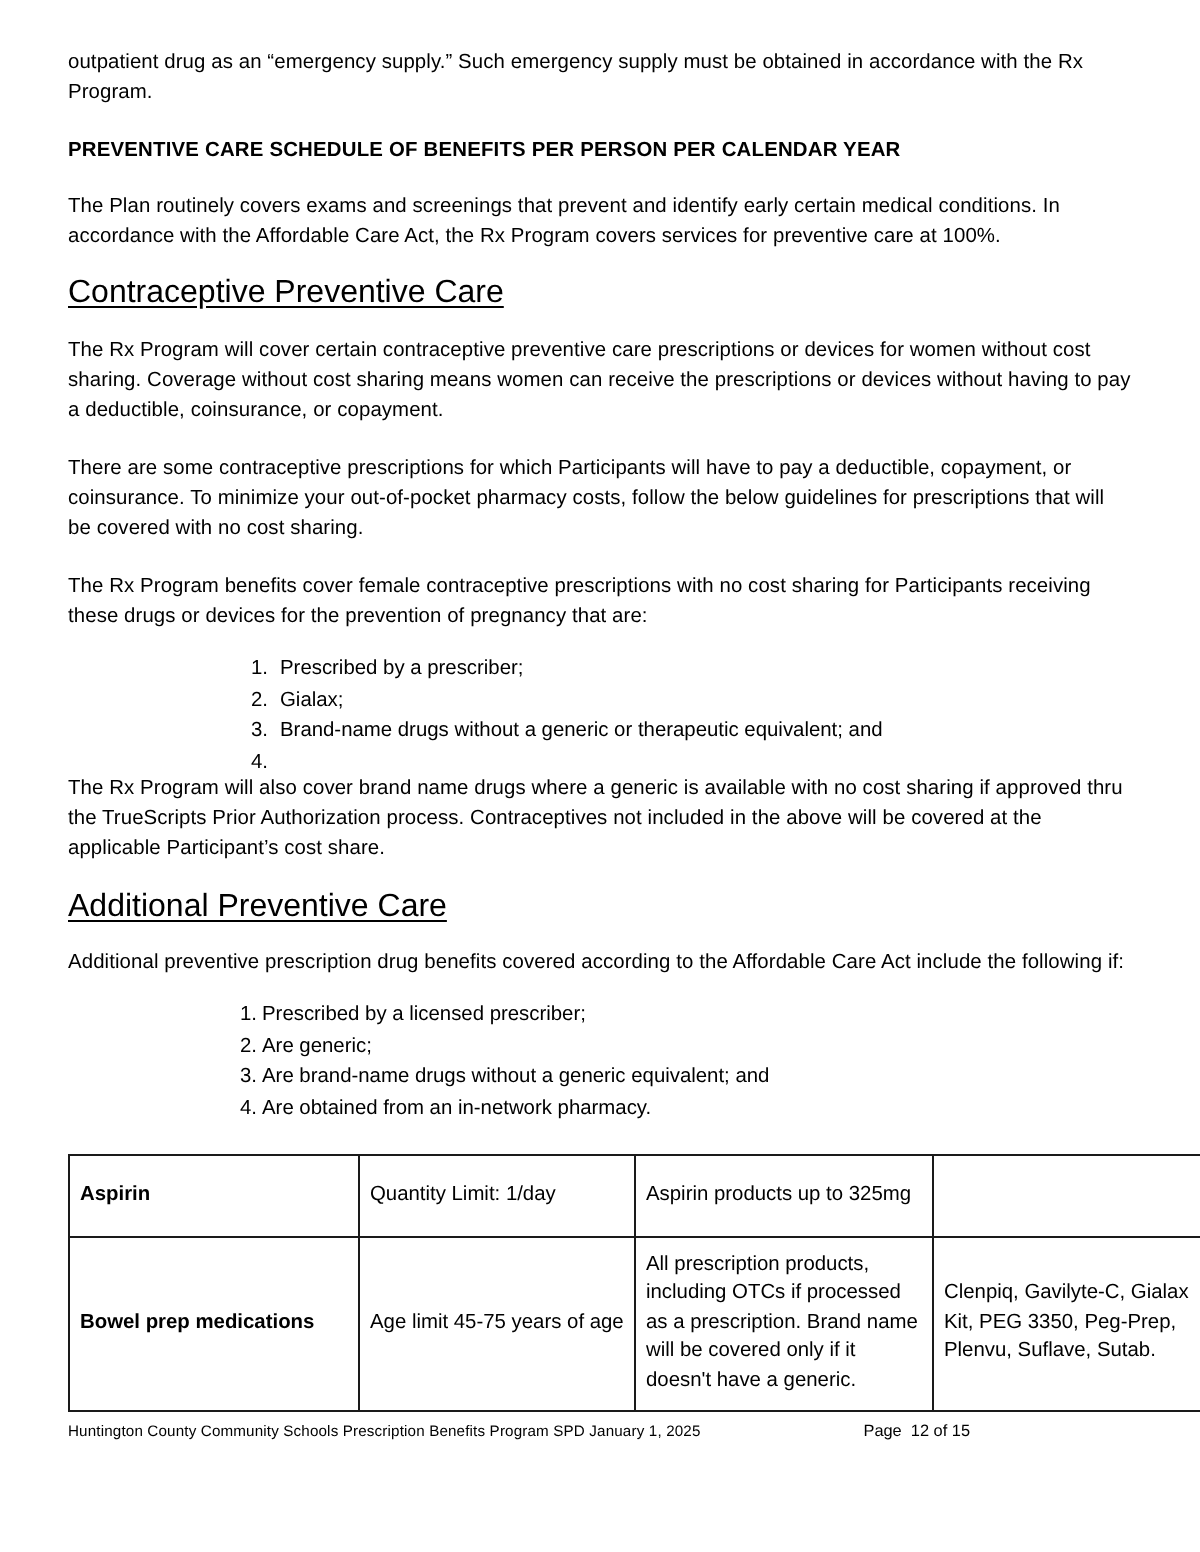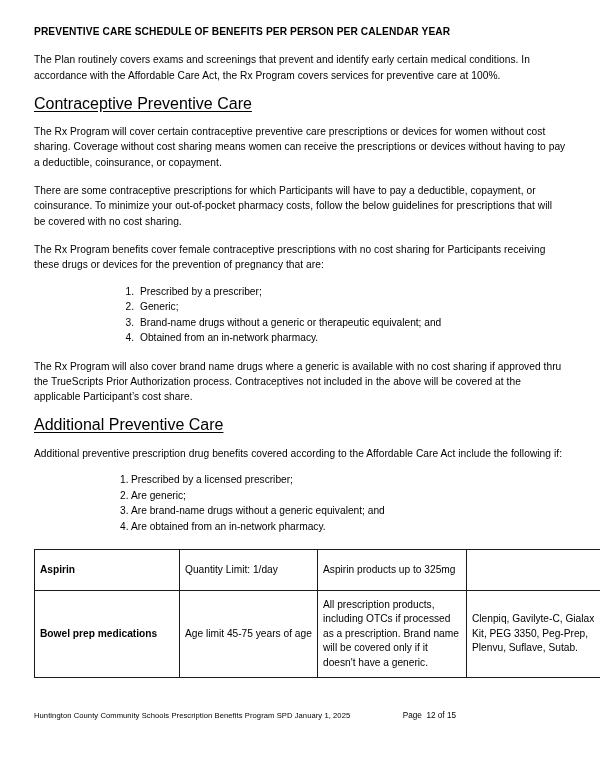--- a/index.html
+++ b/index.html
@@ -120,47 +120,48 @@
   .footer-left {
     font-size: 7.6px;
     line-height: 11px;
     letter-spacing: 0.01em;
     flex: 0 0 auto;
   }
   .footer-right {
     font-size: 8.2px;
     line-height: 11px;
     margin-left: auto;
-    margin-right: 110px;
+    margin-right: 81px;
     white-space: pre;
   }
 </style>
 </head>
 <body>
 
 <div class="page">
 
+  <p class="para">outpatient drug as an “emergency supply.” Such emergency supply must be obtained in accordance with the Rx Program.</p>
 
   <p class="heading-main">PREVENTIVE CARE SCHEDULE OF BENEFITS PER PERSON PER CALENDAR YEAR</p>
 
   <p class="para">The Plan routinely covers exams and screenings that prevent and identify early certain medical conditions. In accordance with the Affordable Care Act, the Rx Program covers services for preventive care at 100%.</p>
 
   <p class="heading-sub">Contraceptive Preventive Care</p>
 
   <p class="para">The Rx Program will cover certain contraceptive preventive care prescriptions or devices for women without cost sharing. Coverage without cost sharing means women can receive the prescriptions or devices without having to pay a deductible, coinsurance, or copayment.</p>
 
   <p class="para">There are some contraceptive prescriptions for which Participants will have to pay a deductible, copayment, or coinsurance.  To minimize your out-of-pocket pharmacy costs, follow the below guidelines for prescriptions that will be covered with no cost sharing.</p>
 
   <p class="para tight">The Rx Program benefits cover female contraceptive prescriptions with no cost sharing for Participants receiving these drugs or devices for the prevention of pregnancy that are:</p>
 
   <ol class="list-a">
     <li><span class="num">1.</span><span>Prescribed by a prescriber;</span></li>
-    <li><span class="num">2.</span><span>Generic;</span></li>
+    <li><span class="num">2.</span><span>Gialax;</span></li>
     <li><span class="num">3.</span><span>Brand-name drugs without a generic or therapeutic equivalent; and</span></li>
-    <li><span class="num">4.</span><span>Obtained from an in-network pharmacy.</span></li>
+    <li><span class="num">4.</span></li>
   </ol>
 
   <p class="para">The Rx Program will also cover brand name drugs where a generic is available with no cost sharing if approved thru the TrueScripts Prior Authorization process. Contraceptives not included in the above will be covered at the applicable Participant’s cost share.</p>
 
   <p class="heading-sub">Additional Preventive Care</p>
 
   <p class="para tight">Additional preventive prescription drug benefits covered according to the Affordable Care Act include the following if:</p>
 
   <ol class="list-b">
     <li><span class="num">1.</span><span class="txt">Prescribed by a licensed prescriber;</span></li>

